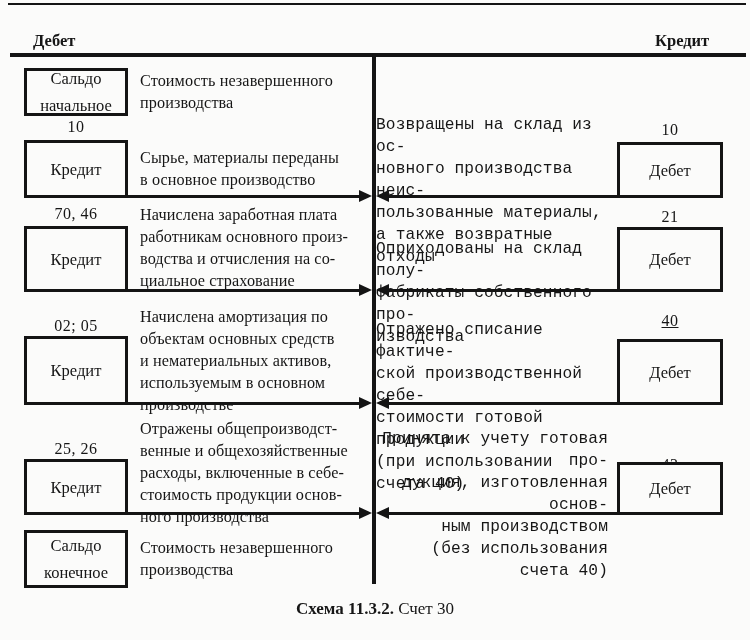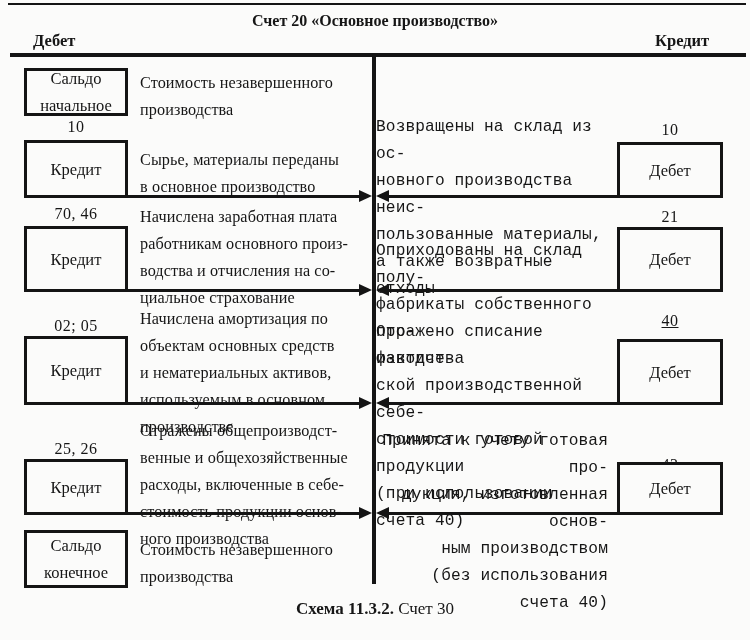--- a/index.html
+++ b/index.html
@@ -25,21 +25,21 @@
   .entry-box.right{left:617px;width:106px;}
   .box-label{
     font-size:16.5px;line-height:27px;text-align:center;white-space:pre-line;
   }
   .acct-num{
     position:absolute;left:24px;width:104px;text-align:center;
     font-size:16px;letter-spacing:0.5px;
   }
   .acct-num.right{left:617px;width:106px;}
   .desc{
-    position:absolute;font-size:16.2px;line-height:27px;
+    position:absolute;font-size:16.2px;line-height:22px;
     white-space:pre-line;letter-spacing:0.1px;
   }
   .desc.left{left:140px;width:232px;}
   .desc.right{left:376px;width:232px;font-family:Liberation Mono, monospace;}
   .jline{position:absolute;height:3px;background:#141414;}
   .arrow-right{
     position:absolute;width:0;height:0;
     border-top:6px solid transparent;border-bottom:6px solid transparent;
     border-left:13px solid #141414;
   }
@@ -53,21 +53,20 @@
     text-align:center;font-size:17px;
   }
   .caption .bold{font-weight:bold;}
 </style>
 </head>
 <body>
 
 <div class="page">
 
   <div class="hline" style="top:3px;left:8px;width:738px;height:2px;"></div>
-  <div class="title">Счет 20 «Основное производство»</div>
   <div class="side-label" style="left:33px;">Дебет</div>
   <div class="side-label" style="left:655px;">Кредит</div>
   <div class="hline" style="top:53px;left:10px;width:736px;height:4px;"></div>
   <div class="vline" style="top:56px;left:372px;width:4px;height:528px;"></div>
 
   <div>
     <div class="entry-box" style="top:68px;height:48px;">
       <span class="box-label">Сальдо
 начальное</span>
     </div>

